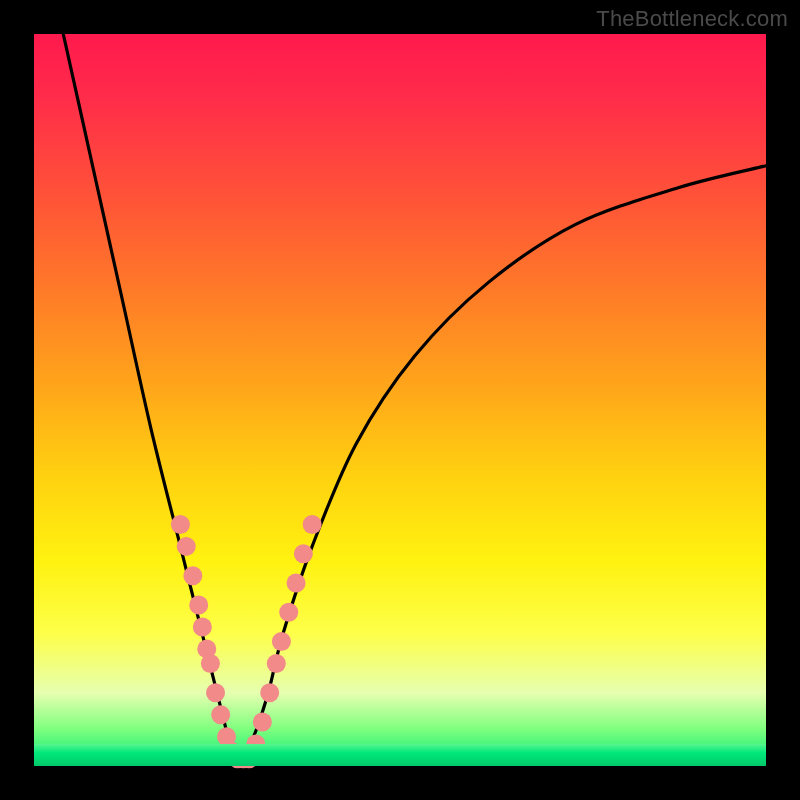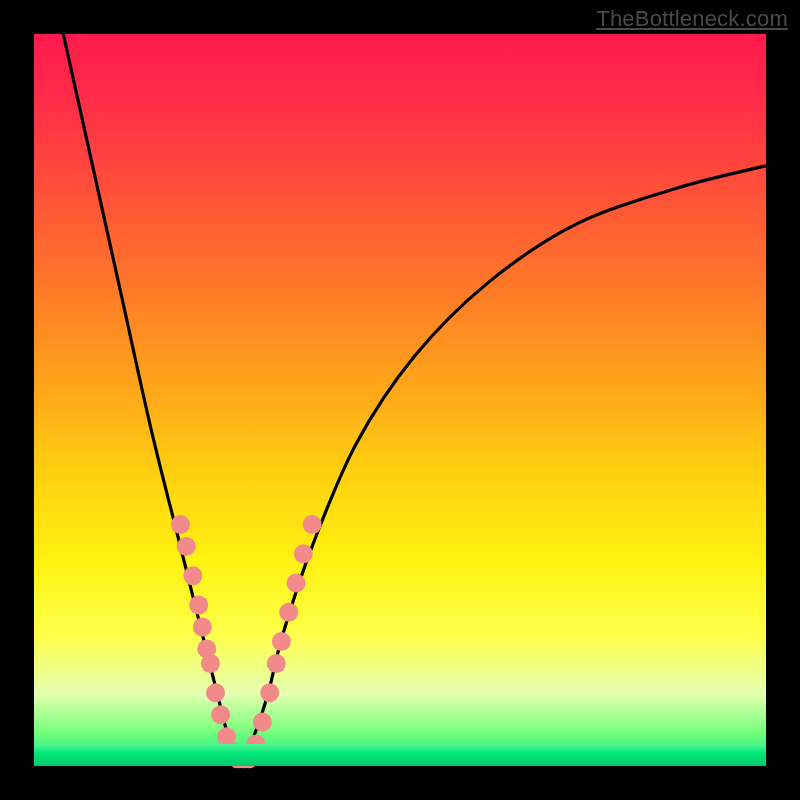--- a/index.html
+++ b/index.html
@@ -13,21 +13,20 @@
   }
   .watermark {
     position: absolute;
     top: 6px;
     right: 12px;
     color: #4a4a4a;
     font-size: 22px;
     font-weight: 500;
     z-index: 10;
     letter-spacing: 0.2px;
-    text-decoration: underline;
   }
   .plot-area {
     position: absolute;
     left: 34px;
     top: 34px;
     width: 732px;
     height: 732px;
     background: linear-gradient(to bottom,
       #ff1a4d 0%,
       #ff2a4a 8%,

